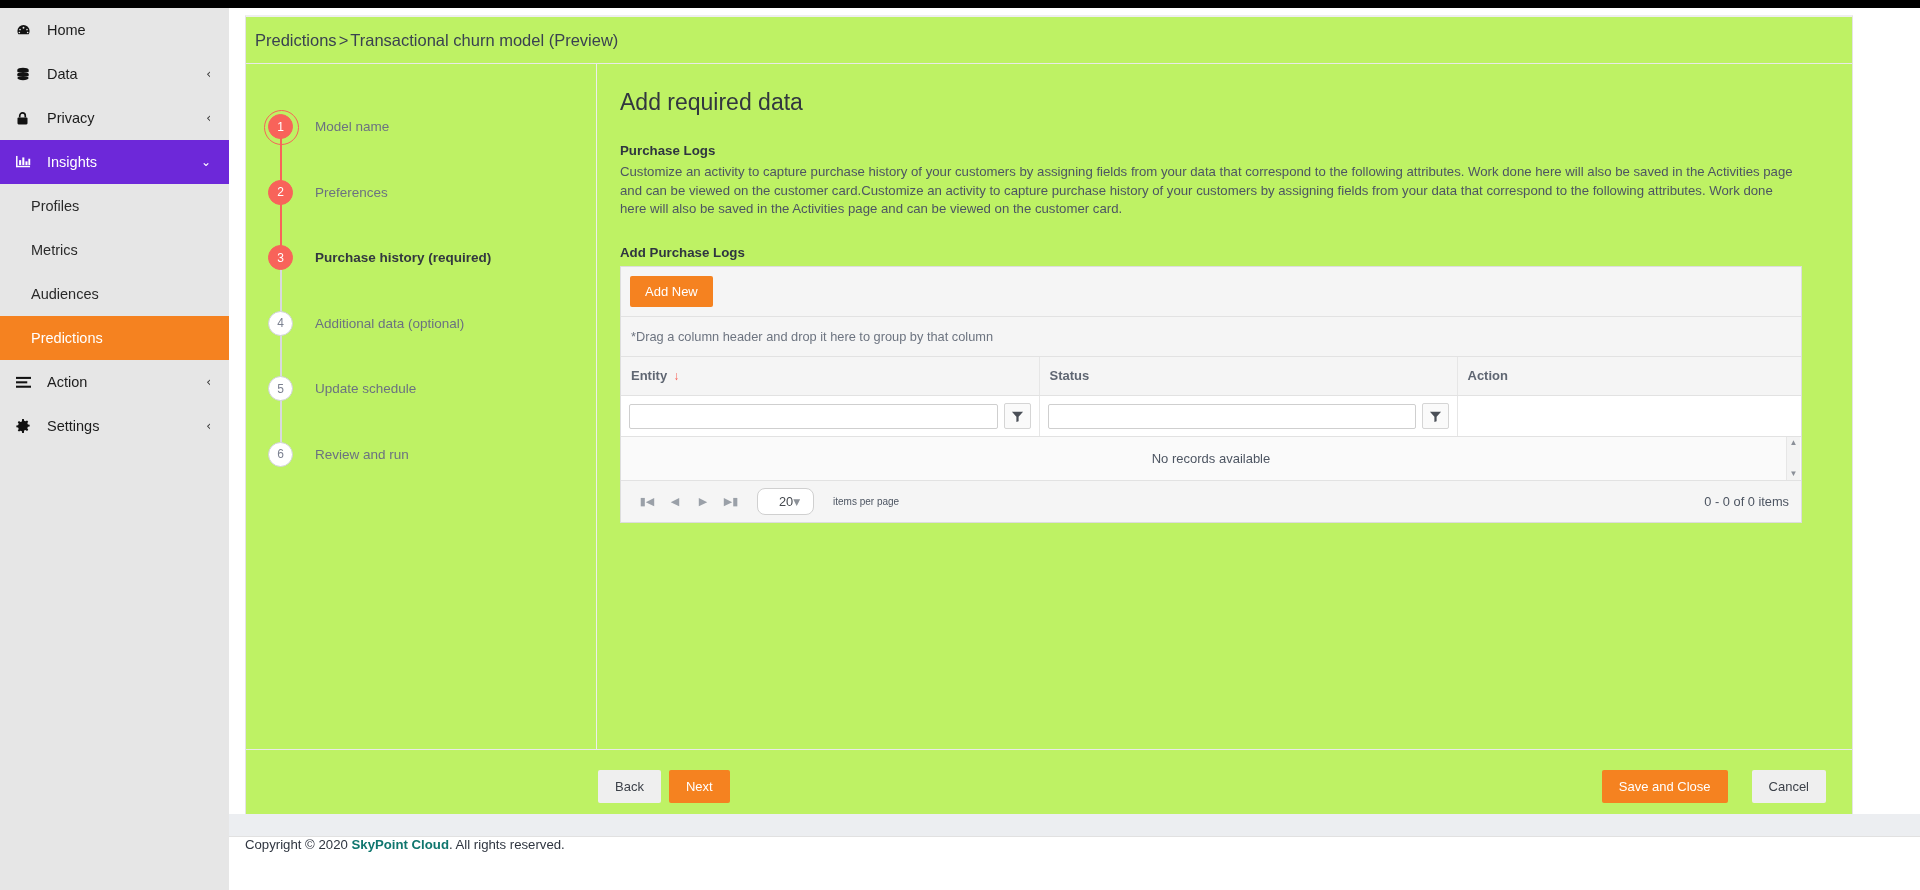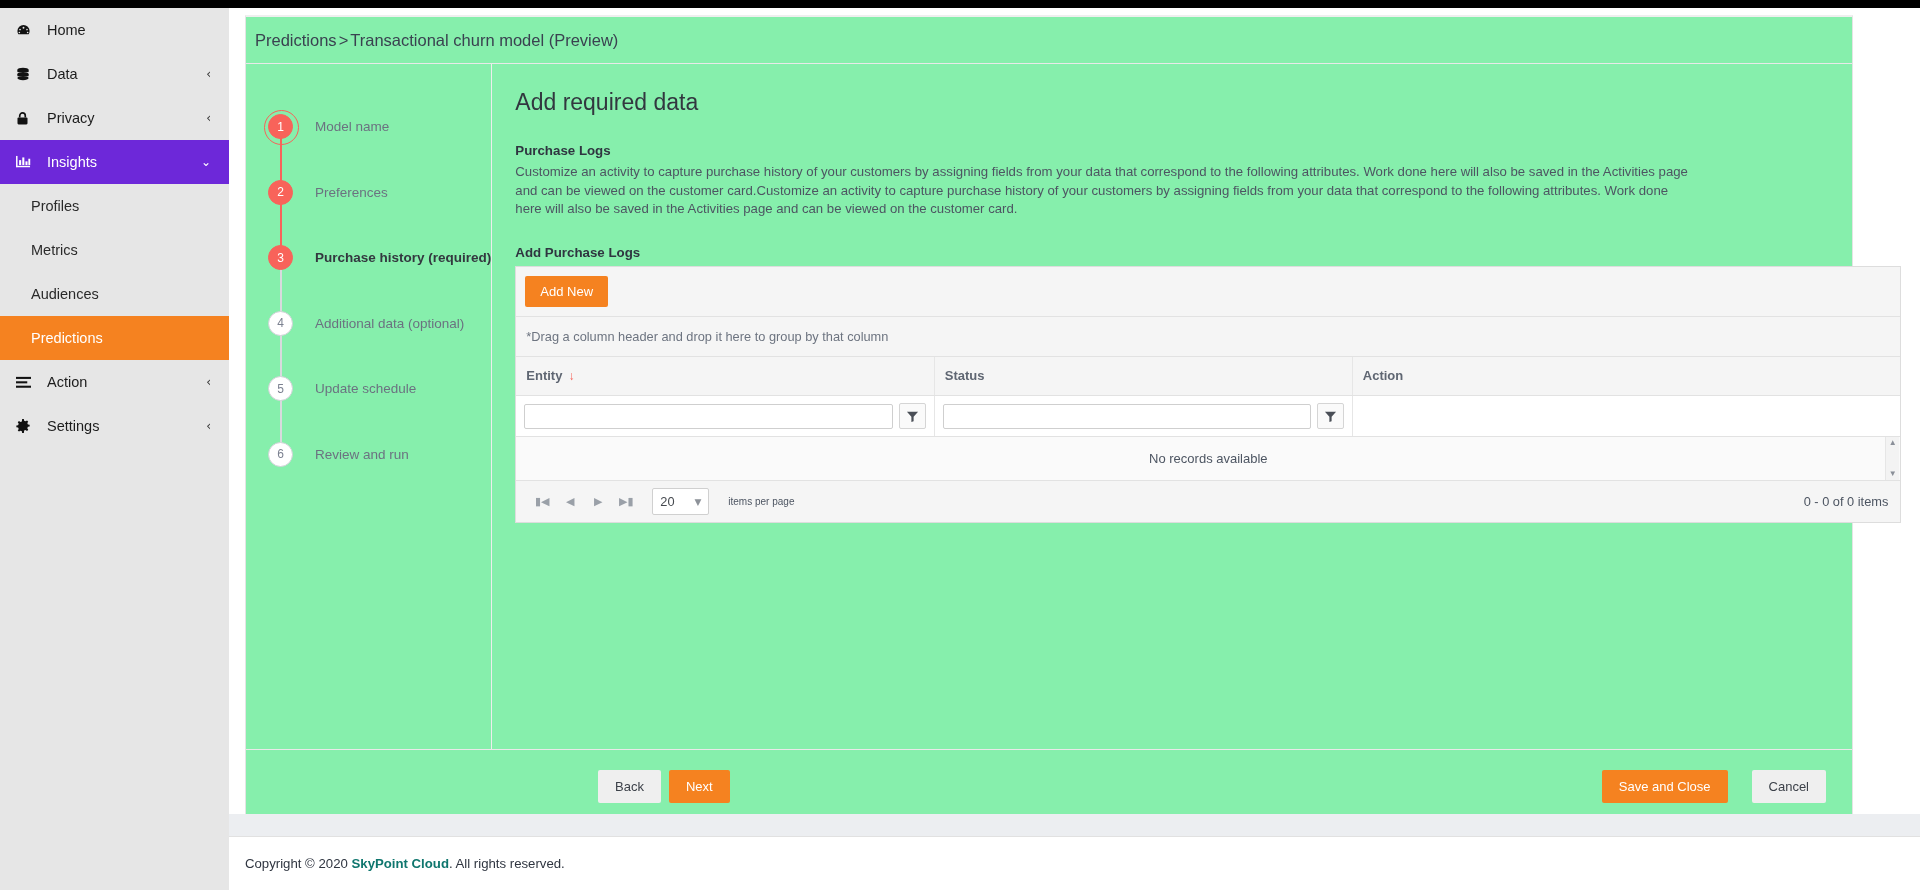--- a/index.html
+++ b/index.html
@@ -74,21 +74,21 @@
   .main-wrap {
     position: absolute;
     top: 8px; left: 229px;
     width: 1691px; height: 882px;
     background: #ffffff;
   }
   .content-card {
     position: absolute;
     top: 7px; left: 16px;
     width: 1608px; height: 808px;
-    background: #86efac;
+    background: #bef264;
     border: 1px solid #e4e4e4;
     border-top: 2px solid #efefef;
   }
   .breadcrumb-bar {
     height: 47px;
     display: flex; align-items: center;
     padding-left: 9px;
     border-bottom: 1px solid #e9e9e9;
   }
   .breadcrumb {
@@ -179,21 +179,21 @@
   .section-label {
     font-size: 13.3px;
     font-weight: bold;
     color: #2f3540;
     margin-bottom: 6px;
   }
 
   
   .grid {
     border: 1px solid #dddddd;
-    width: 1386px;
+    width: 1182px;
     background: #ffffff;
   }
   .grid-toolbar {
     background: #f5f5f5;
     border-bottom: 1px solid #e2e2e2;
     padding: 9px 9px;
   }
   .btn-add {
     background: #f58220;
     color: #ffffff;
@@ -295,23 +295,23 @@
     color: #9aa0a8;
     font-size: 11px;
     cursor: pointer;
     font-family: "DejaVu Sans", sans-serif;
   }
   .pg-select {
     margin-left: 12px;
     width: 57px; height: 27px;
     border: 1px solid #d0d0d0;
     background: #ffffff;
-    border-radius: 2px;
+    border-radius: 8px;
     display: flex; align-items: center; justify-content: space-between;
-    padding: 0 7px;
+    padding: 0 21px;
     font-size: 12.8px;
     color: #45494f;
     cursor: pointer;
   }
   .pg-select .caret { color: #8d9299; font-size: 9px; font-family: "DejaVu Sans", sans-serif; }
   .pg-ipp {
     margin-left: 19px;
     font-size: 10px;
     color: #4d5562;
   }
@@ -344,21 +344,21 @@
   .btn-back { margin-right: 8px; }
   .footer-right { margin-left: auto; display: flex; align-items: center; gap: 24px; }
 
   
   .page-footer {
     position: absolute;
     left: 229px; bottom: 0;
     width: 1691px; height: 54px;
     background: #ffffff;
     border-top: 1px solid #e1e1e1;
-    display: flex; align-items: center;
+    display: flex; align-items: flex-start;
     padding-left: 16px;
     font-size: 13.2px;
     color: #2f3540;
     margin-top: 36px;
   }
   .page-footer a { color: #0f766e; font-weight: bold; text-decoration: none; }
   .footer-strip {
     position: absolute;
     left: 229px; bottom: 54px;
     width: 1691px; height: 22px;

